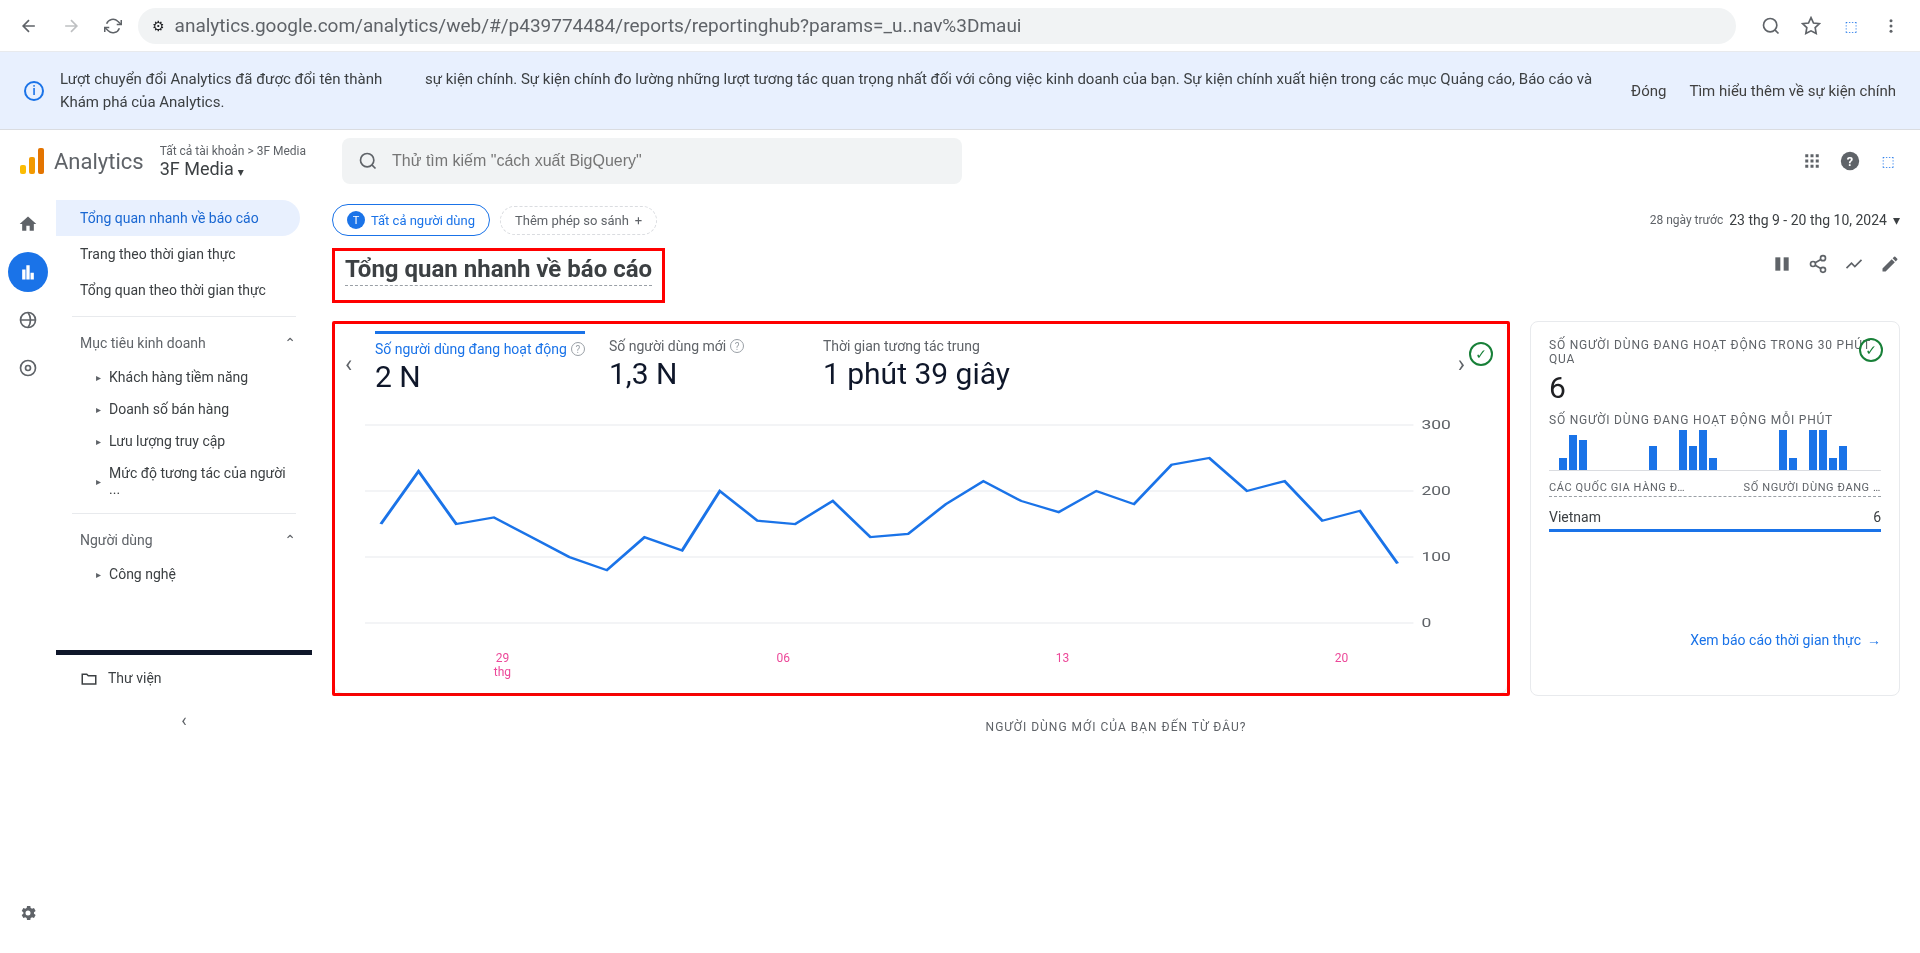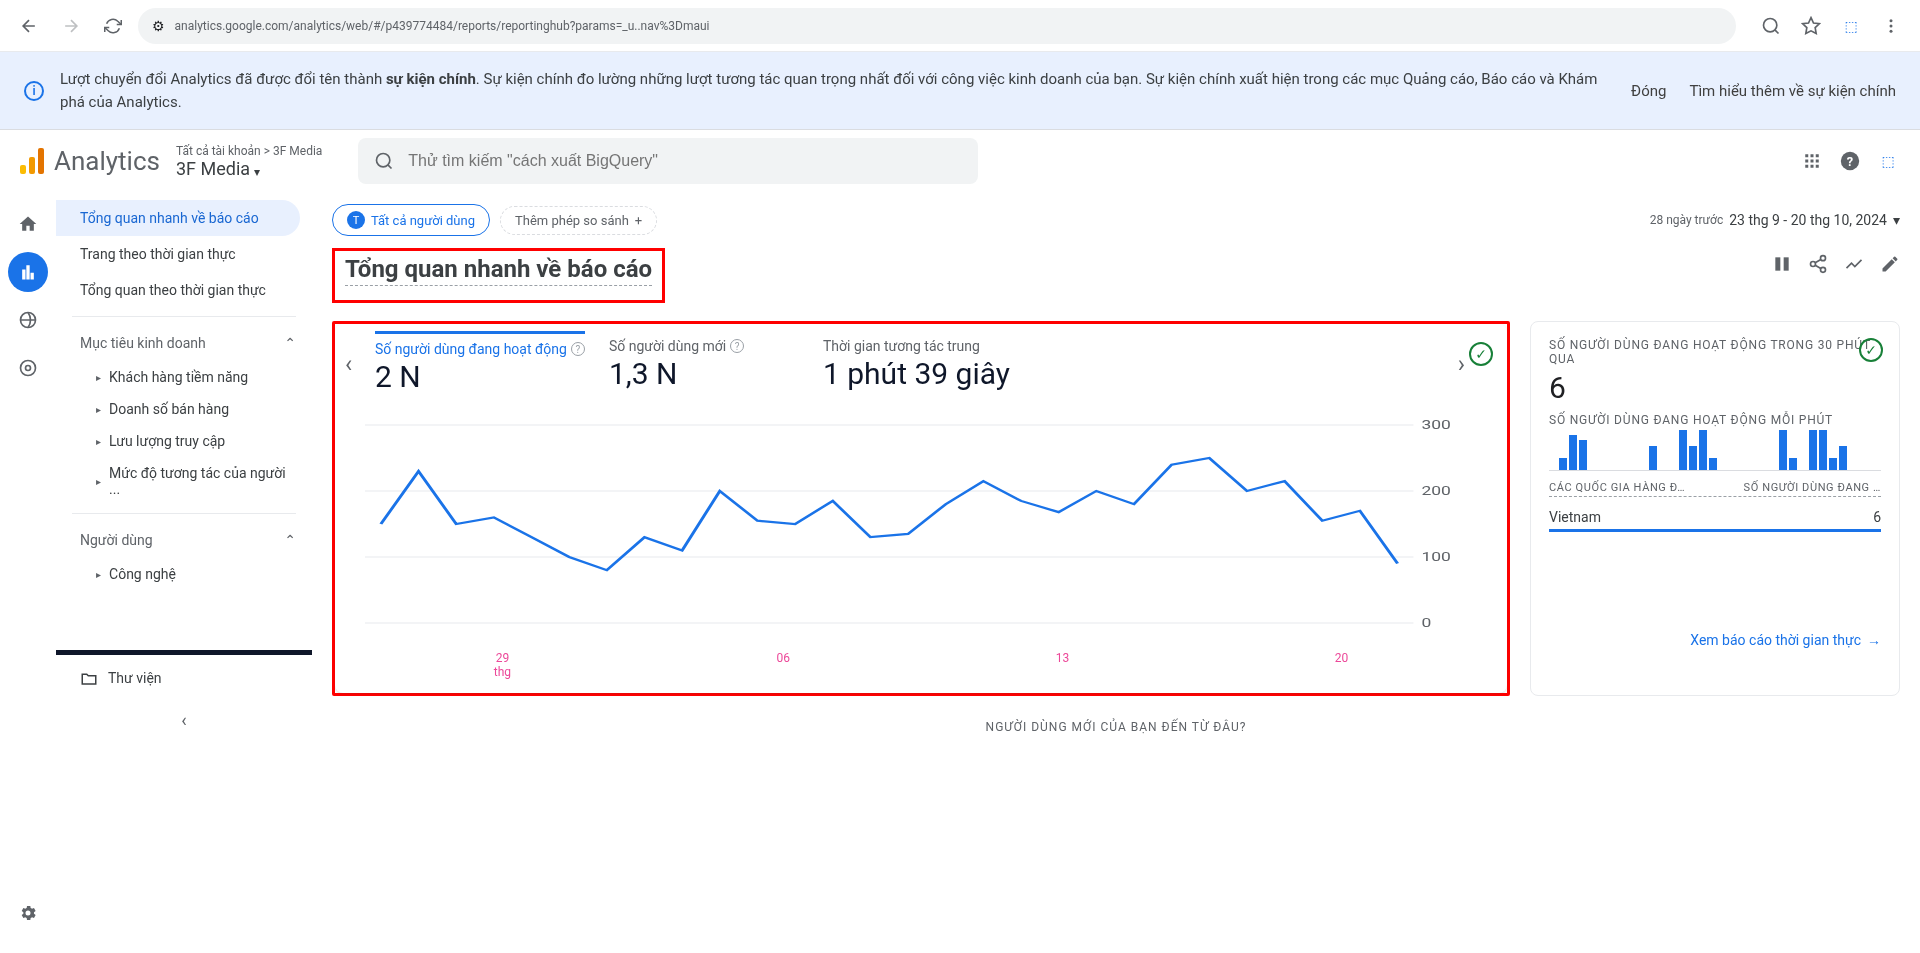--- a/index.html
+++ b/index.html
@@ -2,39 +2,39 @@
 <html><head>
 <meta charset="utf-8">
 <style>
   * { box-sizing: border-box; margin: 0; padding: 0; }
   body { font-family: 'Google Sans', Roboto, Arial, sans-serif; font-size: 14px; color: #3c4043; background: #fff; overflow: hidden; }
 
   
   .browser-bar { height: 52px; display: flex; align-items: center; padding: 0 12px; gap: 8px; border-bottom: 1px solid #e8eaed; }
   .browser-bar .icon-btn { width: 34px; height: 34px; display: flex; align-items: center; justify-content: center; border-radius: 50%; color: #5f6368; cursor: pointer; }
   .url-area { flex: 1; height: 36px; background: #f1f3f4; border-radius: 18px; display: flex; align-items: center; padding: 0 14px; gap: 10px; color: #202124; }
-  .url-text { font-size: 12px; color: #5f6368; white-space: nowrap; overflow: hidden; }
+  .url-text { font-size: 19px; color: #5f6368; white-space: nowrap; overflow: hidden; }
   .browser-right { display:flex; gap:6px; margin-left:10px; align-items:center; }
 
   
   .notice { display: flex; align-items: center; padding: 16px 24px; background: #e8f0fe; border-bottom: 1px solid #dadce0; gap: 16px; font-size: 15px; color: #3c4043; }
   .notice .info-icon { width: 20px; height: 20px; border: 2px solid #1a73e8; border-radius: 50%; display:flex; align-items:center; justify-content:center; color:#1a73e8; font-weight:600; font-size:12px; flex-shrink:0; }
   .notice-text { flex:1; line-height:1.5; }
-  .notice-text b { font-weight:700; }
+  .notice-text b { font-weight:400;margin-left:39px; }
   .notice .link { color:#404040; cursor:pointer; margin-left: 7px; }
 
   
   .ga-header { display:flex; align-items:center; padding: 8px 20px; gap: 16px; }
   .ga-logo { display:flex; align-items:center; gap:8px; }
   .ga-logo .bars { width: 26px; height: 26px; position: relative; }
   .ga-logo .bars span { position:absolute; bottom:0; width:6px; border-radius:2px; }
   .ga-logo .b1 { left:0; height:9px; background:#fbbc04; }
   .ga-logo .b2 { left:9px; height:17px; background:#f29900; }
   .ga-logo .b3 { left:18px; height:26px; background:#e37400; }
-  .ga-title { font-size:26px; color:#5f6368;text-align:right; }
+  .ga-title { font-size:22px; color:#5f6368;text-align:right; }
   .account-crumb { font-size: 12px; color:#5f6368; }
   .account-name { font-size: 18px; display:flex; align-items:flex-end; gap:4px; }
   .search-big { flex:0 0 620px; margin-left:20px; height:46px; background:#f1f3f4; border-radius:8px; display:flex; align-items:center; padding:0 16px; gap:14px; }
   .search-big input { border:none; background:transparent; outline:none; font-size:16px; flex:1; color:#5f6368; }
   .header-right { margin-left:auto; display:flex; gap:14px; align-items:center; }
   .header-right .gicon { width:24px; height:24px; color:#5f6368; display:flex; align-items:center; justify-content:center; }
 
   
   .main { display:flex; height: calc(100vh - 52px - 76px - 64px); }
   .rail { width:56px; background:#fff; display:flex; flex-direction:column; align-items:center; padding-top:12px; gap:8px; }

